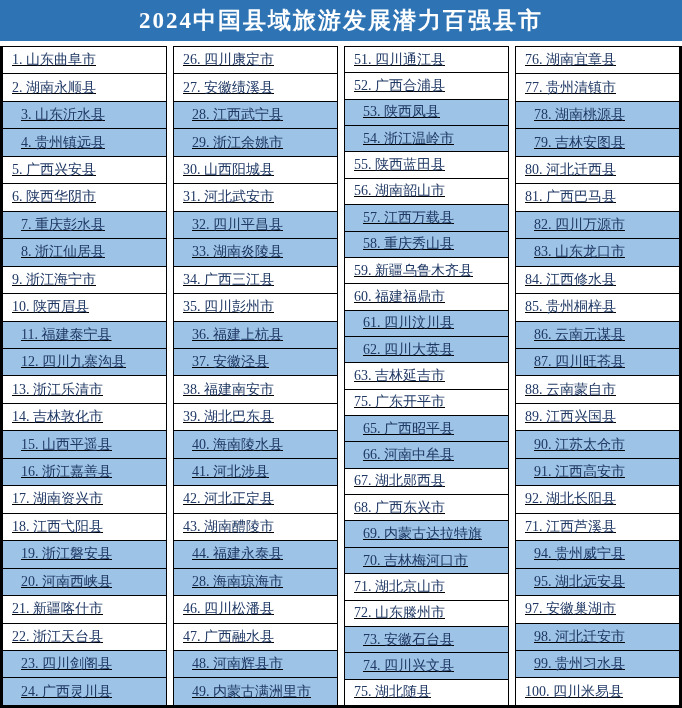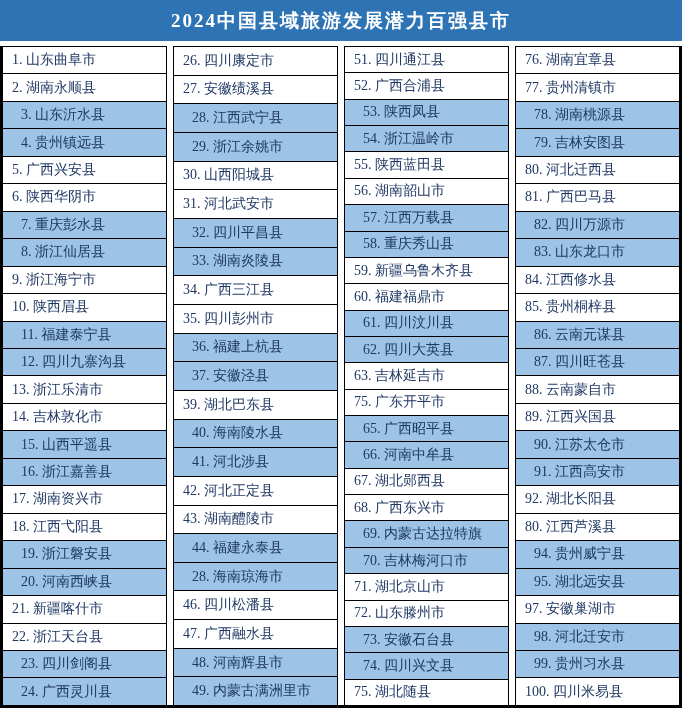--- a/index.html
+++ b/index.html
@@ -9,32 +9,33 @@
     display: flex; flex-direction: column;
     font-family: "Liberation Serif", "DejaVu Serif", serif;
     background: #ffffff;
     overflow: hidden;
   }
   .header {
     height: 41px; flex: 0 0 41px;
     background: var(--header-bg, #2E74B5);
     color: var(--header-text, #ffffff);
     display: flex; align-items: center; justify-content: center;
-    font-size: 19px; font-weight: bold; letter-spacing: 2px;
+    font-size: 23px; font-weight: bold; letter-spacing: 2px;
   }
   .table-body {
     flex: 1;
     margin-top: 5px;
     display: flex;
     gap: 6px;
     box-sizing: border-box;
     border-left: 2px solid var(--border, #000);
     border-right: 2px solid var(--border, #000);
     border-bottom: 3px solid var(--border, #000);
     background: #ffffff;
+    text-decoration: underline;
   }
   .col {
     flex: 1 1 0;
     display: flex; flex-direction: column;
     border: 1px solid var(--border, #000);
     border-bottom: none;
     box-sizing: border-box;
     background: var(--row-plain-bg, #fff);
   }
   .cell {
@@ -89,20 +90,21 @@
         <div class="cell alt">28. 江西武宁县</div>
         <div class="cell alt">29. 浙江余姚市</div>
         <div class="cell">30. 山西阳城县</div>
         <div class="cell">31. 河北武安市</div>
         <div class="cell alt">32. 四川平昌县</div>
         <div class="cell alt">33. 湖南炎陵县</div>
         <div class="cell">34. 广西三江县</div>
         <div class="cell">35. 四川彭州市</div>
         <div class="cell alt">36. 福建上杭县</div>
         <div class="cell alt">37. 安徽泾县</div>
+        <div class="cell">38. 福建南安市</div>
         <div class="cell">39. 湖北巴东县</div>
         <div class="cell alt">40. 海南陵水县</div>
         <div class="cell alt">41. 河北涉县</div>
         <div class="cell">42. 河北正定县</div>
         <div class="cell">43. 湖南醴陵市</div>
         <div class="cell alt">44. 福建永泰县</div>
         <div class="cell alt">28. 海南琼海市</div>
         <div class="cell">46. 四川松潘县</div>
         <div class="cell">47. 广西融水县</div>
         <div class="cell alt">48. 河南辉县市</div>
@@ -146,21 +148,21 @@
         <div class="cell alt">83. 山东龙口市</div>
         <div class="cell">84. 江西修水县</div>
         <div class="cell">85. 贵州桐梓县</div>
         <div class="cell alt">86. 云南元谋县</div>
         <div class="cell alt">87. 四川旺苍县</div>
         <div class="cell">88. 云南蒙自市</div>
         <div class="cell">89. 江西兴国县</div>
         <div class="cell alt">90. 江苏太仓市</div>
         <div class="cell alt">91. 江西高安市</div>
         <div class="cell">92. 湖北长阳县</div>
-        <div class="cell">80. 江西芦溪县</div>
+        <div class="cell">71. 江西芦溪县</div>
         <div class="cell alt">94. 贵州威宁县</div>
         <div class="cell alt">95. 湖北远安县</div>
         <div class="cell">97. 安徽巢湖市</div>
         <div class="cell alt">98. 河北迁安市</div>
         <div class="cell alt">99. 贵州习水县</div>
         <div class="cell">100. 四川米易县</div>
       </div>
   </div>
 </div>
 

